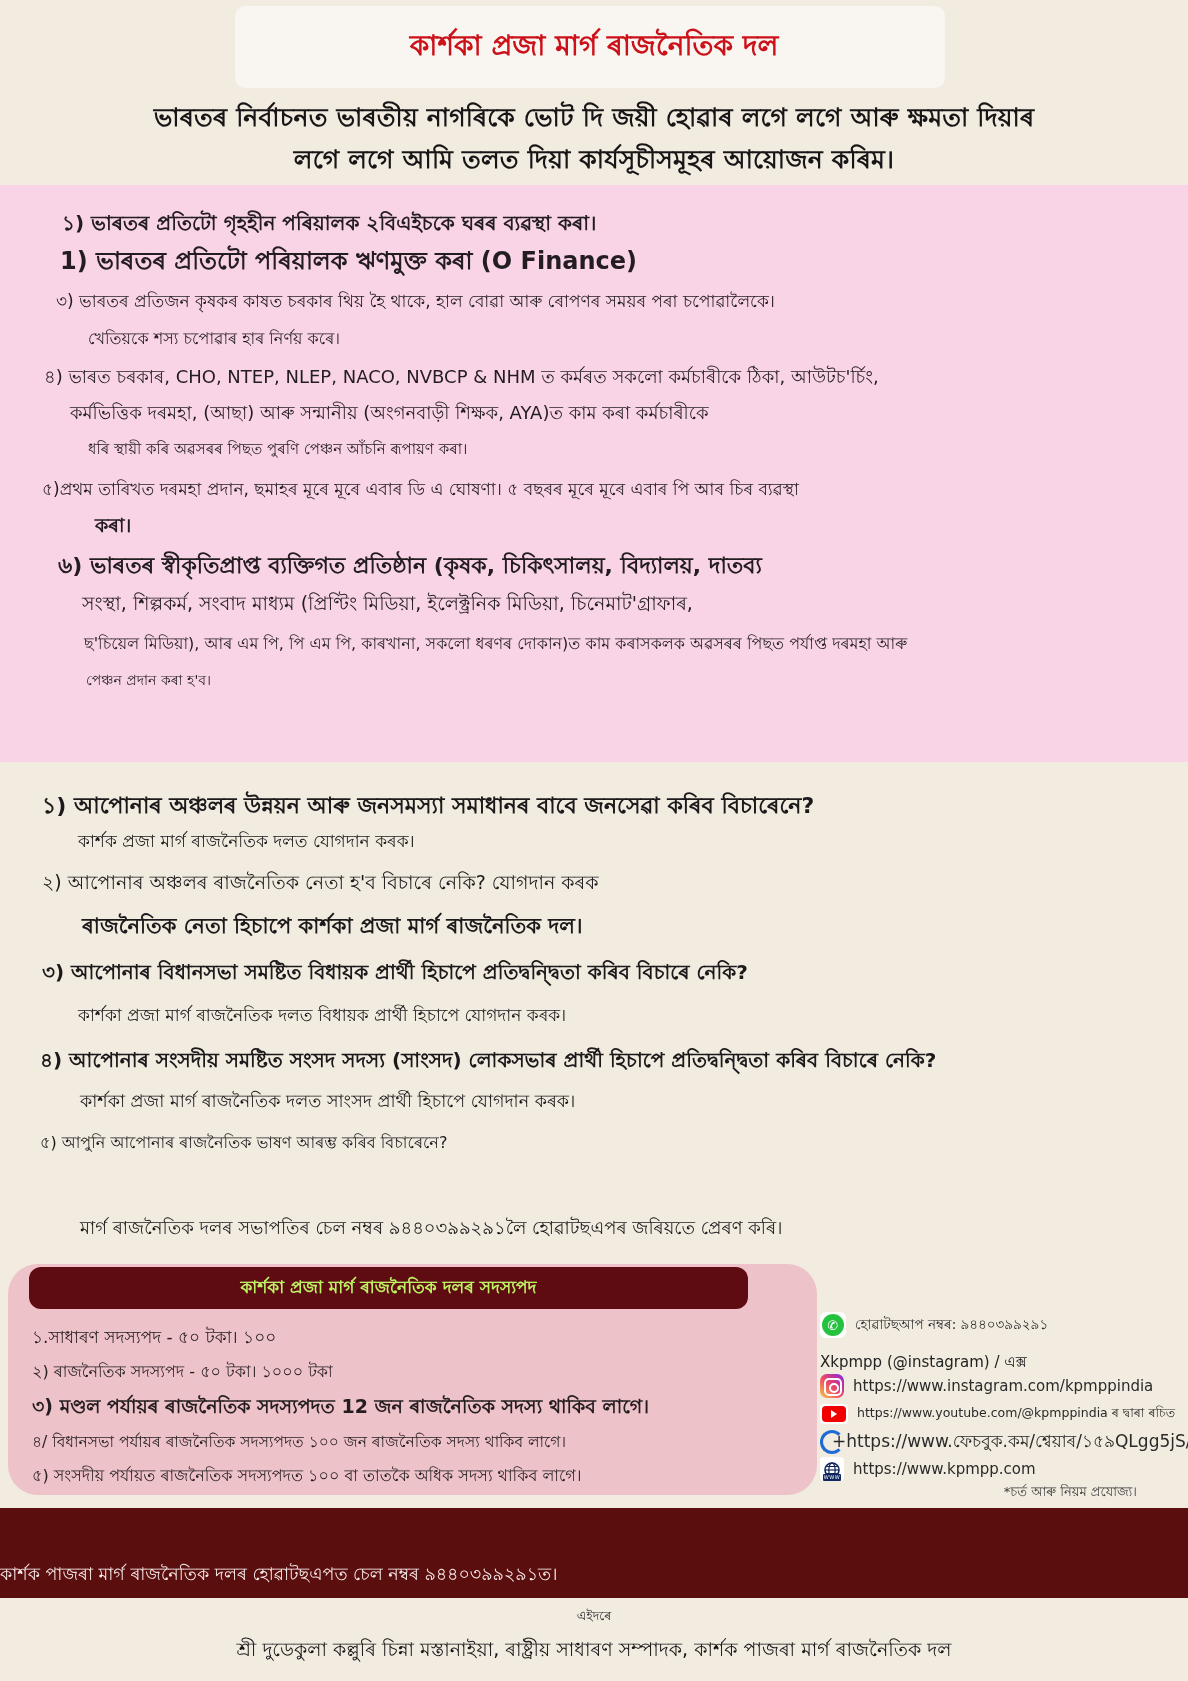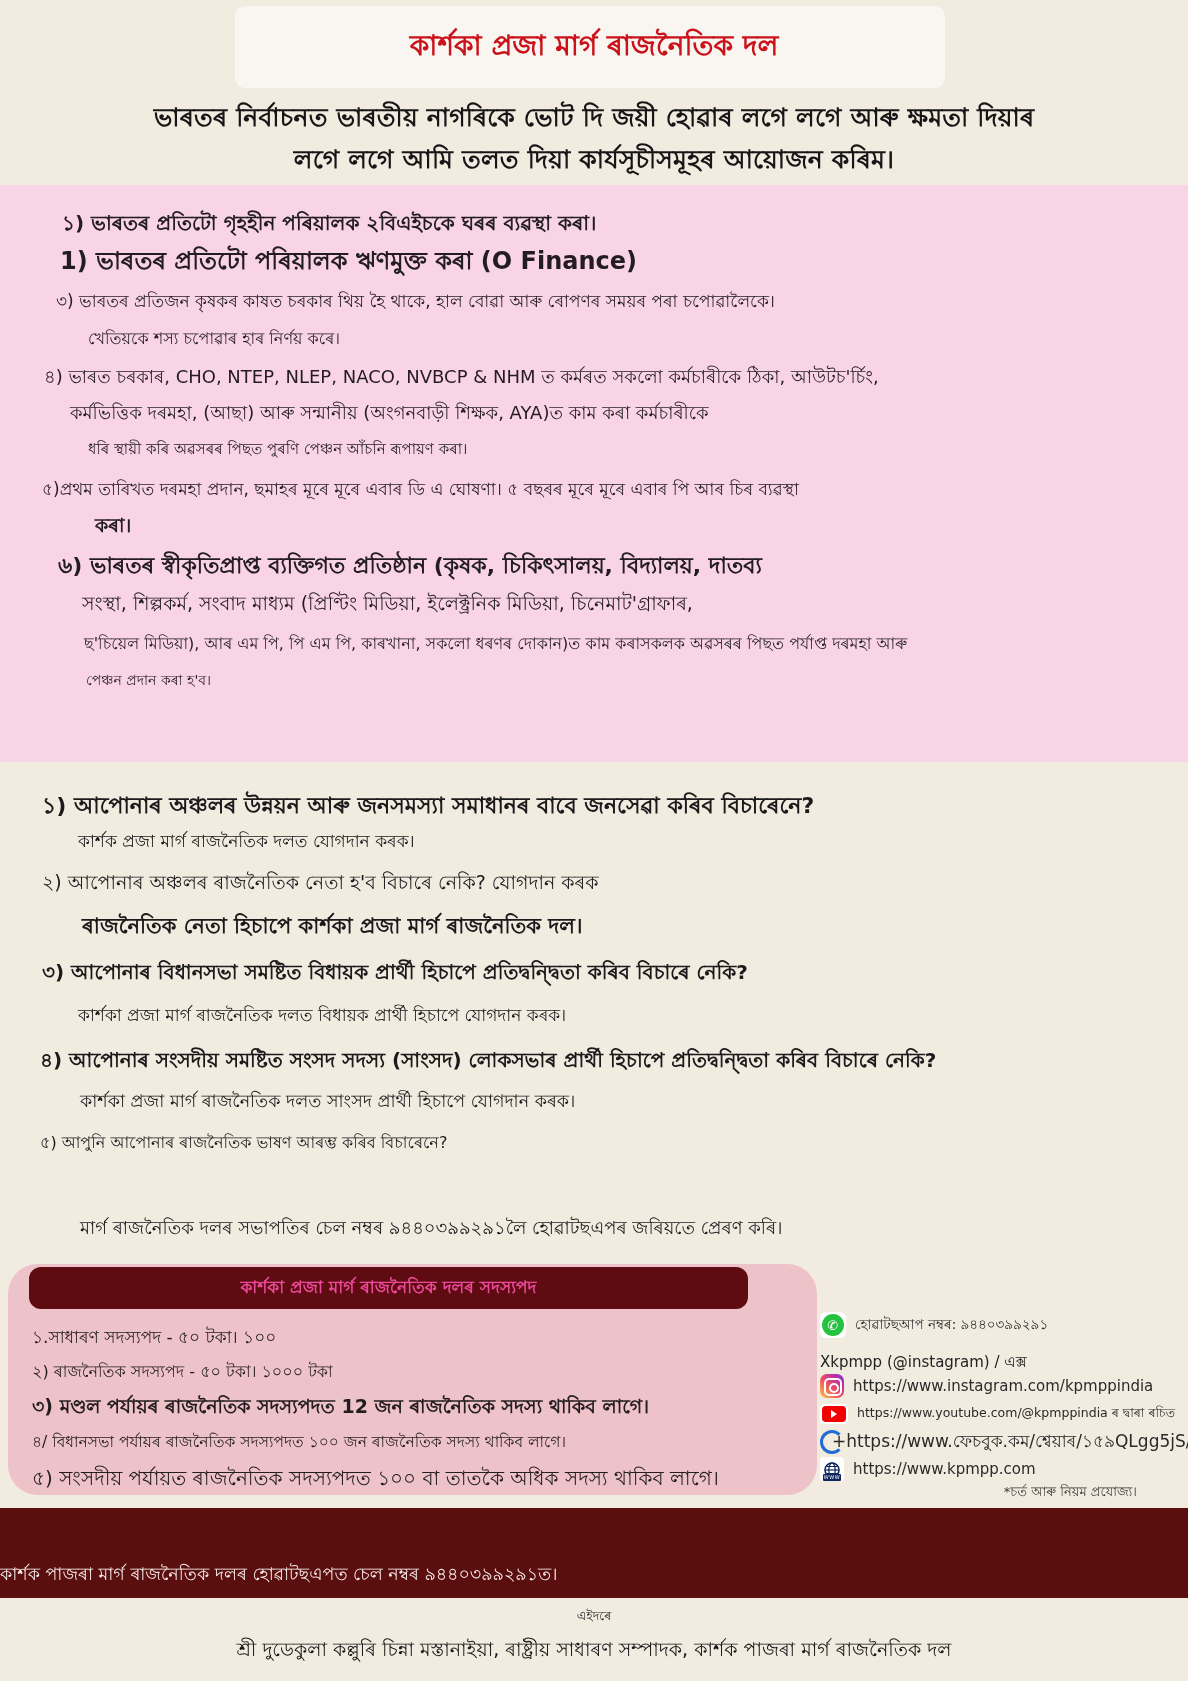--- a/index.html
+++ b/index.html
@@ -43,29 +43,29 @@
   .a3{top:1002px;left:78px;font-size:17px;}
   .q4{top:1045px;left:40px;font-size:20px;font-weight:600;}
   .a4{top:1088px;left:80px;font-size:17.5px;}
   .q5{top:1130px;left:40px;font-size:16px;}
   .a5a{top:1172px;left:80px;font-size:18px;}
   .a5b{top:1214px;left:80px;font-size:18px;}
 
   .membox{position:absolute;left:8px;top:1264px;width:809px;height:231px;
     background:#eec2c9;border-radius:30px;}
   .memhead{position:absolute;left:21px;top:3px;width:719px;height:42px;
-    background:#5e0b12;border-radius:12px;color:#ec4899;
+    background:#5e0b12;border-radius:12px;color:#bef264;
     display:flex;align-items:center;justify-content:center;
     font-size:17px;font-weight:600;}
   .membox .mi{position:absolute;left:24px;white-space:nowrap;color:#241d20;}
   .m1{top:60px;font-size:17px;}
   .m2{top:95px;font-size:16px;}
   .m3{top:128px;font-size:19px;font-weight:600;}
   .m4{top:166px;font-size:15.5px;}
-  .m5{top:199px;font-size:20px;}
+  .m5{top:199px;font-size:16px;}
 
   .social{position:absolute;left:820px;top:1312px;width:368px;height:200px;}
   .soc-row{position:absolute;left:0;display:flex;align-items:center;gap:9px;white-space:nowrap;color:#2a2a2a;}
   .r-wa{top:0;font-size:13.5px;}
   .r-x{top:38px;font-size:15px;color:#222;}
   .r-ig{top:62px;font-size:15px;}
   .r-yt{top:92px;font-size:12.5px;}
   .r-fb{top:116px;font-size:17px;gap:2px;}
   .r-web{top:145px;font-size:15px;}
   .terms{position:absolute;top:170px;right:51px;font-size:13px;color:#3a3a3a;white-space:nowrap;}

